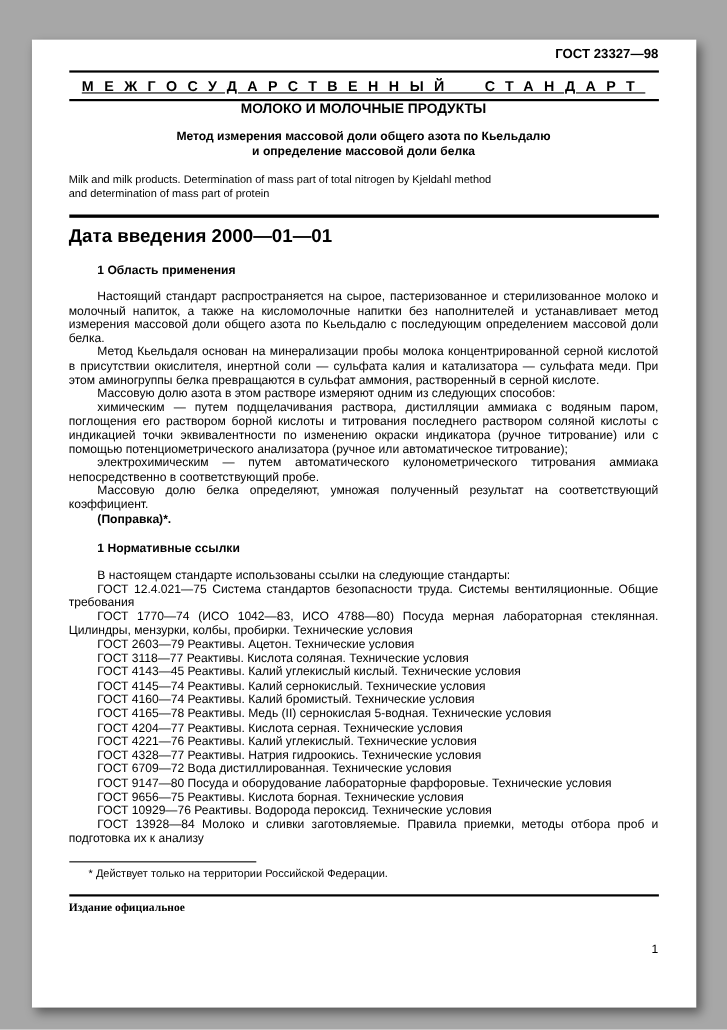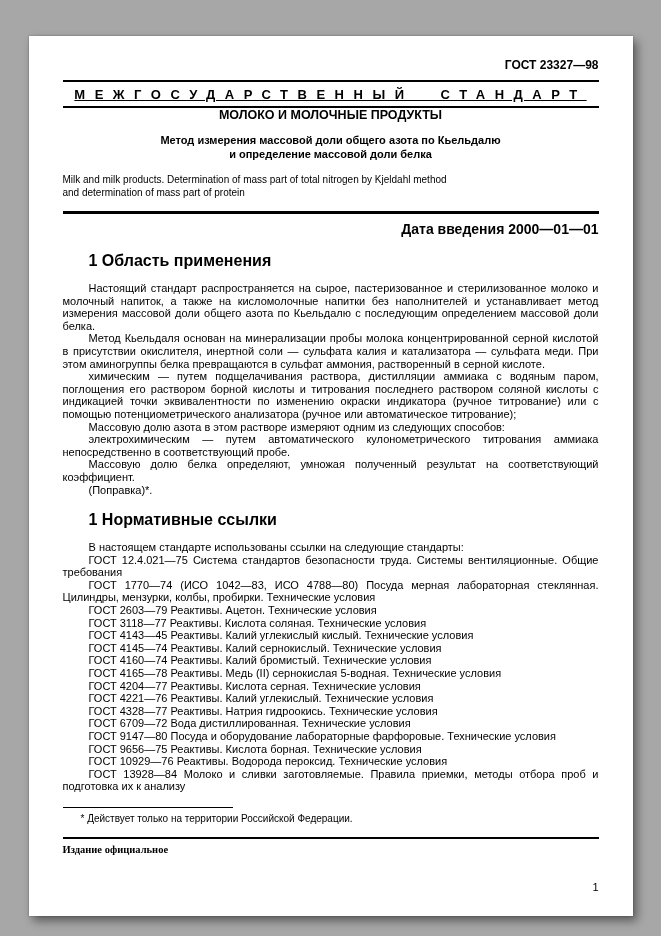--- a/index.html
+++ b/index.html
@@ -13,21 +13,21 @@
     overflow: hidden;
     font-family: "Liberation Sans", sans-serif;
     color: #000;
   }
   .page {
     box-sizing: border-box;
     width: 604px;
     height: 880px;
     margin: 36px auto 0;
     background: #ffffff;
-    padding: 20px 34px 16px;
+    padding: 4px 34px 16px;
     box-shadow: 4px 5px 9px rgba(0,0,0,0.45), 0 0 2px rgba(0,0,0,0.3);
     overflow: hidden;
   }
   .doc-number {
     text-align: right;
     font-weight: bold;
     font-size: 12px;
     margin: 2px 0 8px;
   }
   .rule-2 { border-top: 2px solid #000; height: 0; }
@@ -57,39 +57,39 @@
     white-space: pre-line;
   }
   .title-en {
     text-align: left;
     font-size: 10px;
     line-height: 12.5px;
     margin-top: 13px;
     white-space: pre-line;
   }
   .date {
-    text-align: right;
+    text-align: left;
     font-weight: bold;
-    font-size: 14px;
+    font-size: 17px;
     margin: 7px 0 0;
   }
   .sec-heading {
     font-weight: bold;
-    font-size: 16px;
+    font-size: 11px;
     margin: 15px 0 12px;
     text-indent: 26px;
   }
   .para {
     font-size: 11px;
     line-height: 12.6px;
     text-align: justify;
     text-indent: 26px;
     margin: 0;
   }
-  .para.bold { font-weight: normal; }
+  .para.bold { font-weight: bold; }
   .footnote-rule {
     width: 170px;
     border-top: 1px solid #000;
     height: 0;
     margin: 14px 0 5px;
   }
   .footnote {
     font-size: 10px;
     line-height: 12.5px;
     text-indent: 18px;
@@ -125,22 +125,22 @@
   <div class="title-en">Milk and milk products. Determination of mass part of total nitrogen by Kjeldahl method
 and determination of mass part of protein</div>
 
   <div class="rule-3"></div>
   <div class="date">Дата введения 2000—01—01</div>
 
   <div class="sec-heading">1 Область применения</div>
   <div>
       <p class="para">Настоящий стандарт распространяется на сырое, пастеризованное и стерилизованное молоко и молочный напиток, а также на кисломолочные напитки без наполнителей и устанавливает метод измерения массовой доли общего азота по Кьельдалю с последующим определением массовой доли белка.</p>
       <p class="para">Метод Кьельдаля основан на минерализации пробы молока концентрированной серной кислотой в присутствии окислителя, инертной соли — сульфата калия и катализатора — сульфата меди. При этом аминогруппы белка превращаются в сульфат аммония, растворенный в серной кислоте.</p>
+      <p class="para">Массовую долю азота в этом растворе измеряют одним из следующих способов:</p>
       <p class="para">химическим — путем подщелачивания раствора, дистилляции аммиака с водяным паром, поглощения его раствором борной кислоты и титрования последнего раствором соляной кислоты с индикацией точки эквивалентности по изменению окраски индикатора (ручное титрование) или с помощью потенциометрического анализатора (ручное или автоматическое титрование);</p>
-      <p class="para">Массовую долю азота в этом растворе измеряют одним из следующих способов:</p>
       <p class="para">электрохимическим — путем автоматического кулонометрического титрования аммиака непосредственно в соответствующий пробе.</p>
       <p class="para">Массовую долю белка определяют, умножая полученный результат на соответствующий коэффициент.</p>
     </div>
   <p class="para bold">(Поправка)*.</p>
 
   <div class="sec-heading">1 Нормативные ссылки</div>
   <p class="para">В настоящем стандарте использованы ссылки на следующие стандарты:</p>
   <div>
       <p class="para">ГОСТ 12.4.021—75 Система стандартов безопасности труда. Системы вентиляционные. Общие требования</p>
       <p class="para">ГОСТ 1770—74 (ИСО 1042—83, ИСО 4788—80) Посуда мерная лабораторная стеклянная. Цилиндры, мензурки, колбы, пробирки. Технические условия</p>

